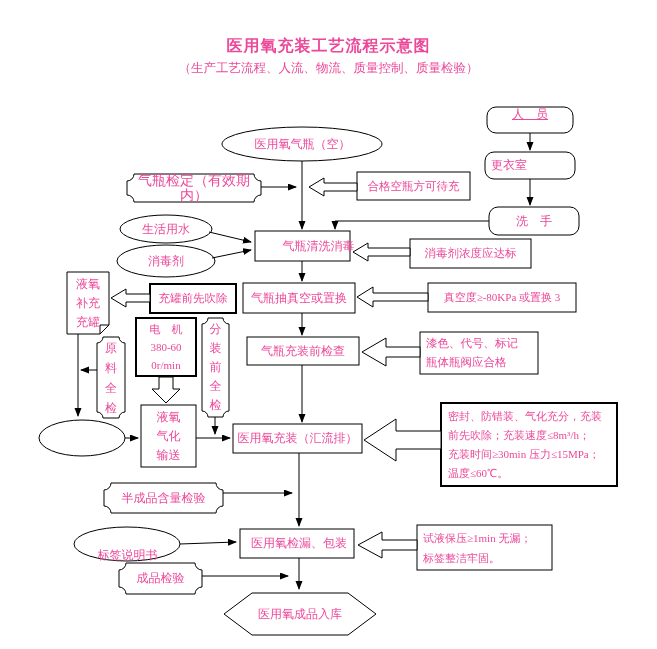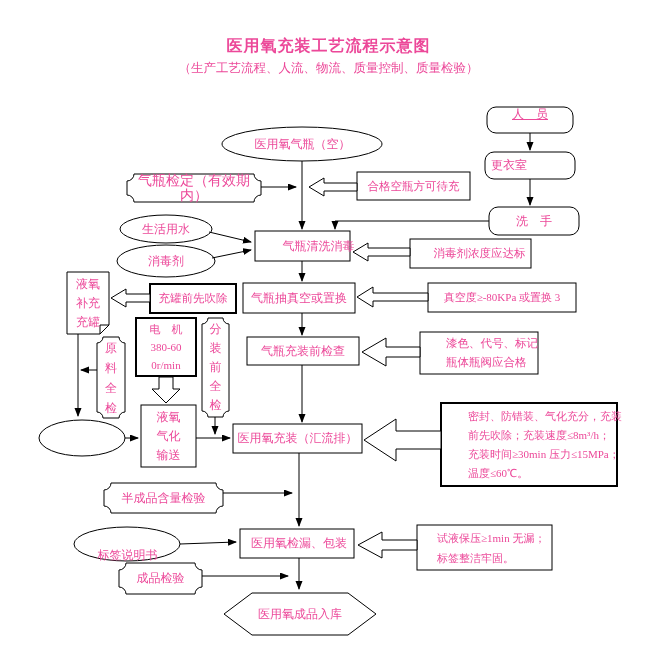--- a/index.html
+++ b/index.html
@@ -6,21 +6,21 @@
   .canvas{position:relative;width:657px;height:649px;background:#ffffff;overflow:hidden;
           font-family:"Liberation Serif", serif;color:#ec4899;}
   svg.layer{position:absolute;left:0;top:0;width:657px;height:649px;}
   .node{position:absolute;display:flex;align-items:center;justify-content:center;
         text-align:center;font-size:12px;line-height:15px;white-space:pre-line;
         pointer-events:none;}
   .title{position:absolute;left:0;top:36px;width:657px;text-align:center;
          font-size:16px;font-weight:bold;letter-spacing:1px;}
   .subtitle{position:absolute;left:0;top:60px;width:657px;text-align:center;
             font-size:12.5px;}
-  .left{justify-content:flex-start;text-align:left;margin-left:20px;}
+  .left{justify-content:flex-start;text-align:left;}
   .small{font-size:11px;}
 </style>
 </head>
 <body>
 
 <div class="canvas">
 
   <svg class="layer" viewBox="0 0 657 649" fill="none" stroke="#000" stroke-width="1">
     <defs>
       <marker id="arr" markerWidth="9" markerHeight="8" refX="8" refY="3.5" orient="auto">
@@ -100,21 +100,21 @@
 
   <div class="node" style="left:487px;top:101px;width:86px;height:26px;text-decoration:underline;">人　员</div>
   <div class="node" style="left:464px;top:152px;width:90px;height:27px;">更衣室</div>
   <div class="node" style="left:489px;top:207px;width:90px;height:28px;">洗　手</div>
   <div class="node" style="left:222px;top:127px;width:161px;height:34px;">医用氧气瓶（空）</div>
   <div class="node" style="left:127px;top:174px;width:134px;height:28px;font-size:14px;">气瓶检定（有效期内）</div>
   <div class="node" style="left:357px;top:172px;width:113px;height:28px;font-size:11.5px;">合格空瓶方可待充</div>
   <div class="node" style="left:120px;top:215px;width:92px;height:28px;">生活用水</div>
   <div class="node" style="left:117px;top:245px;width:98px;height:32px;">消毒剂</div>
   <div class="node" style="left:255px;top:231px;width:95px;height:30px;margin-left:16px;">气瓶清洗消毒</div>
-  <div class="node" style="left:410px;top:239px;width:121px;height:29px;font-size:11.5px;padding-left:9px;">消毒剂浓度应达标</div>
+  <div class="node" style="left:410px;top:239px;width:121px;height:29px;font-size:11.5px;">消毒剂浓度应达标</div>
   <div class="node" style="left:243px;top:283px;width:112px;height:30px;">气瓶抽真空或置换</div>
   <div class="node small" style="left:428px;top:283px;width:148px;height:29px;">真空度≥-80KPa 或置换 3</div>
   <div class="node" style="left:67px;top:272px;width:42px;height:62px;line-height:19px;">液氧
 补充
 充罐</div>
   <div class="node" style="left:150px;top:284px;width:86px;height:29px;font-size:11.5px;">充罐前先吹除</div>
   <div class="node small" style="left:136px;top:318px;width:60px;height:58px;line-height:18px;">电　机
 380-60
 0r/min</div>
   <div class="node" style="left:202px;top:318px;width:27px;height:99px;line-height:19px;">分
@@ -133,18 +133,18 @@
 气化
 输送</div>
   <div class="node" style="left:233px;top:424px;width:129px;height:29px;border-radius:7px;">医用氧充装（汇流排）</div>
   <div class="node left small" style="left:441px;top:403px;width:176px;height:83px;padding-left:7px;line-height:19px;">密封、防错装、气化充分，充装
 前先吹除；充装速度≤8m³/h；
 充装时间≥30min 压力≤15MPa；
 温度≤60℃。</div>
   <div class="node" style="left:104px;top:483px;width:119px;height:30px;">半成品含量检验</div>
   <div class="node" style="left:74px;top:538px;width:107px;height:34px;">标签说明书</div>
   <div class="node" style="left:240px;top:529px;width:118px;height:29px;">医用氧检漏、包装</div>
-  <div class="node left small" style="left:417px;top:525px;width:135px;height:45px;line-height:20px;">试液保压≥1min 无漏；
+  <div class="node left small" style="left:417px;top:525px;width:135px;height:45px;padding-left:6px;line-height:20px;">试液保压≥1min 无漏；
 标签整洁牢固。</div>
   <div class="node" style="left:119px;top:563px;width:83px;height:31px;">成品检验</div>
   <div class="node" style="left:224px;top:593px;width:152px;height:42px;">医用氧成品入库</div>
 
 </div>
 
 </body></html>

